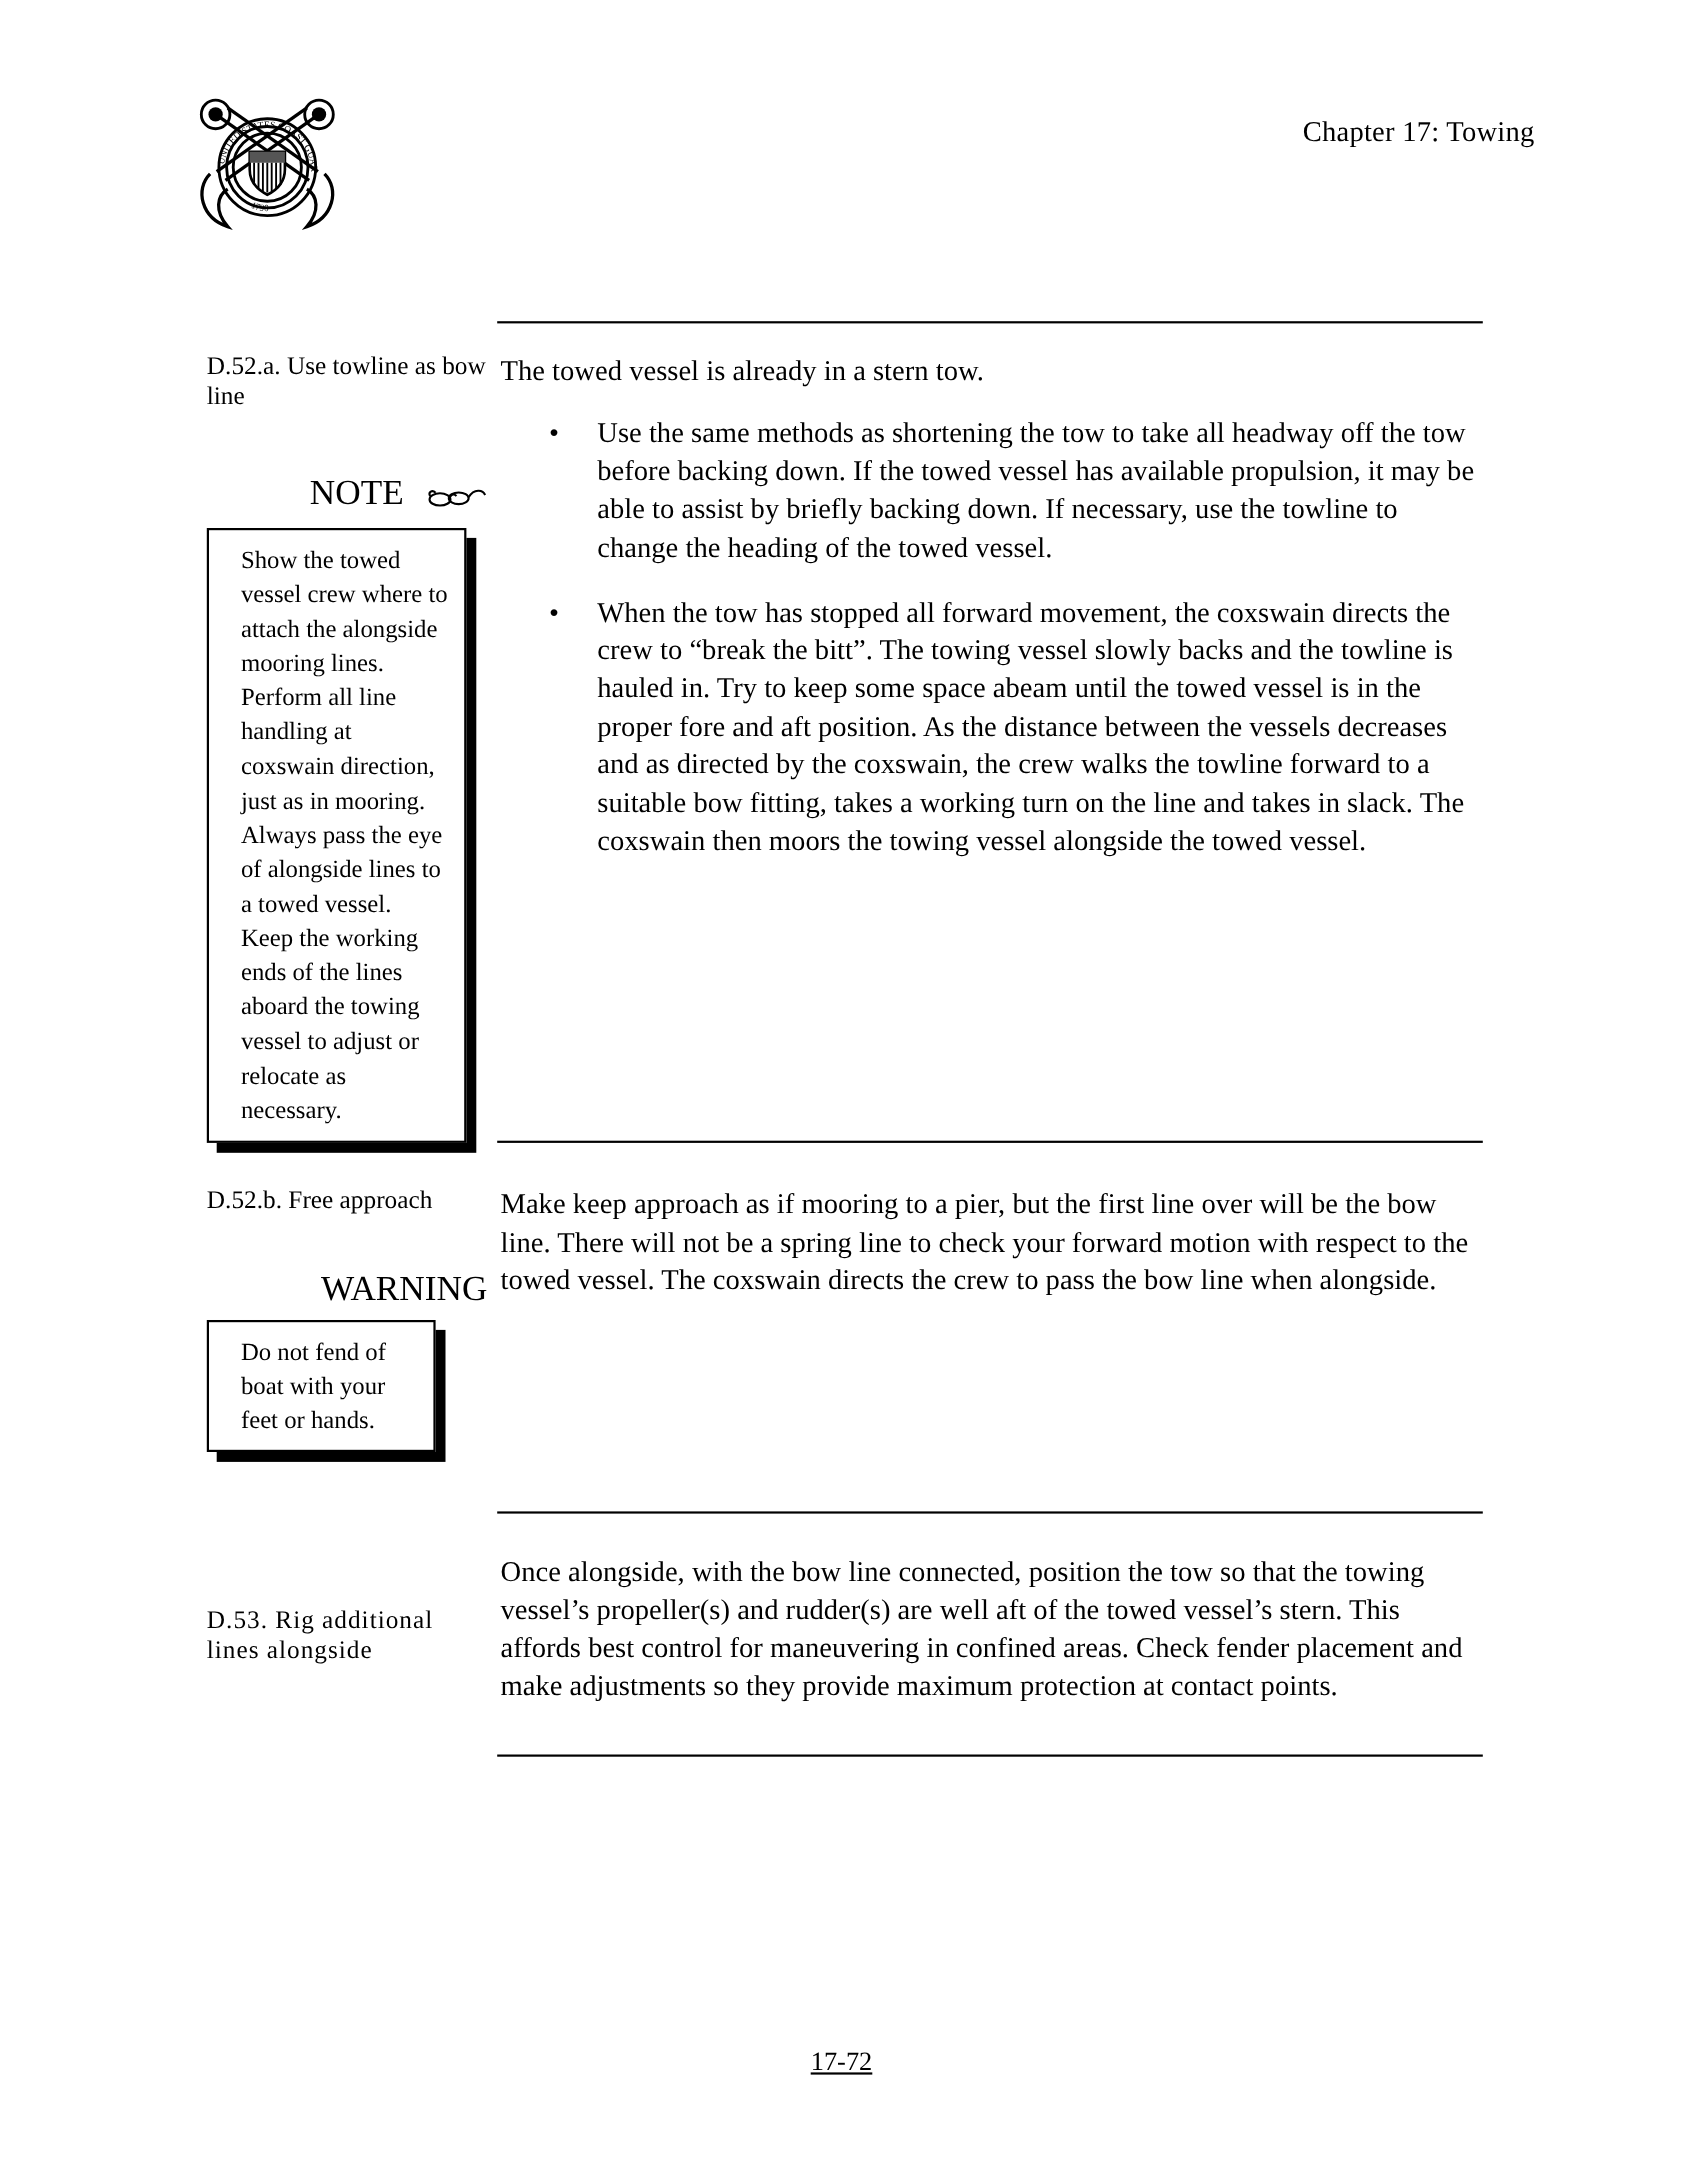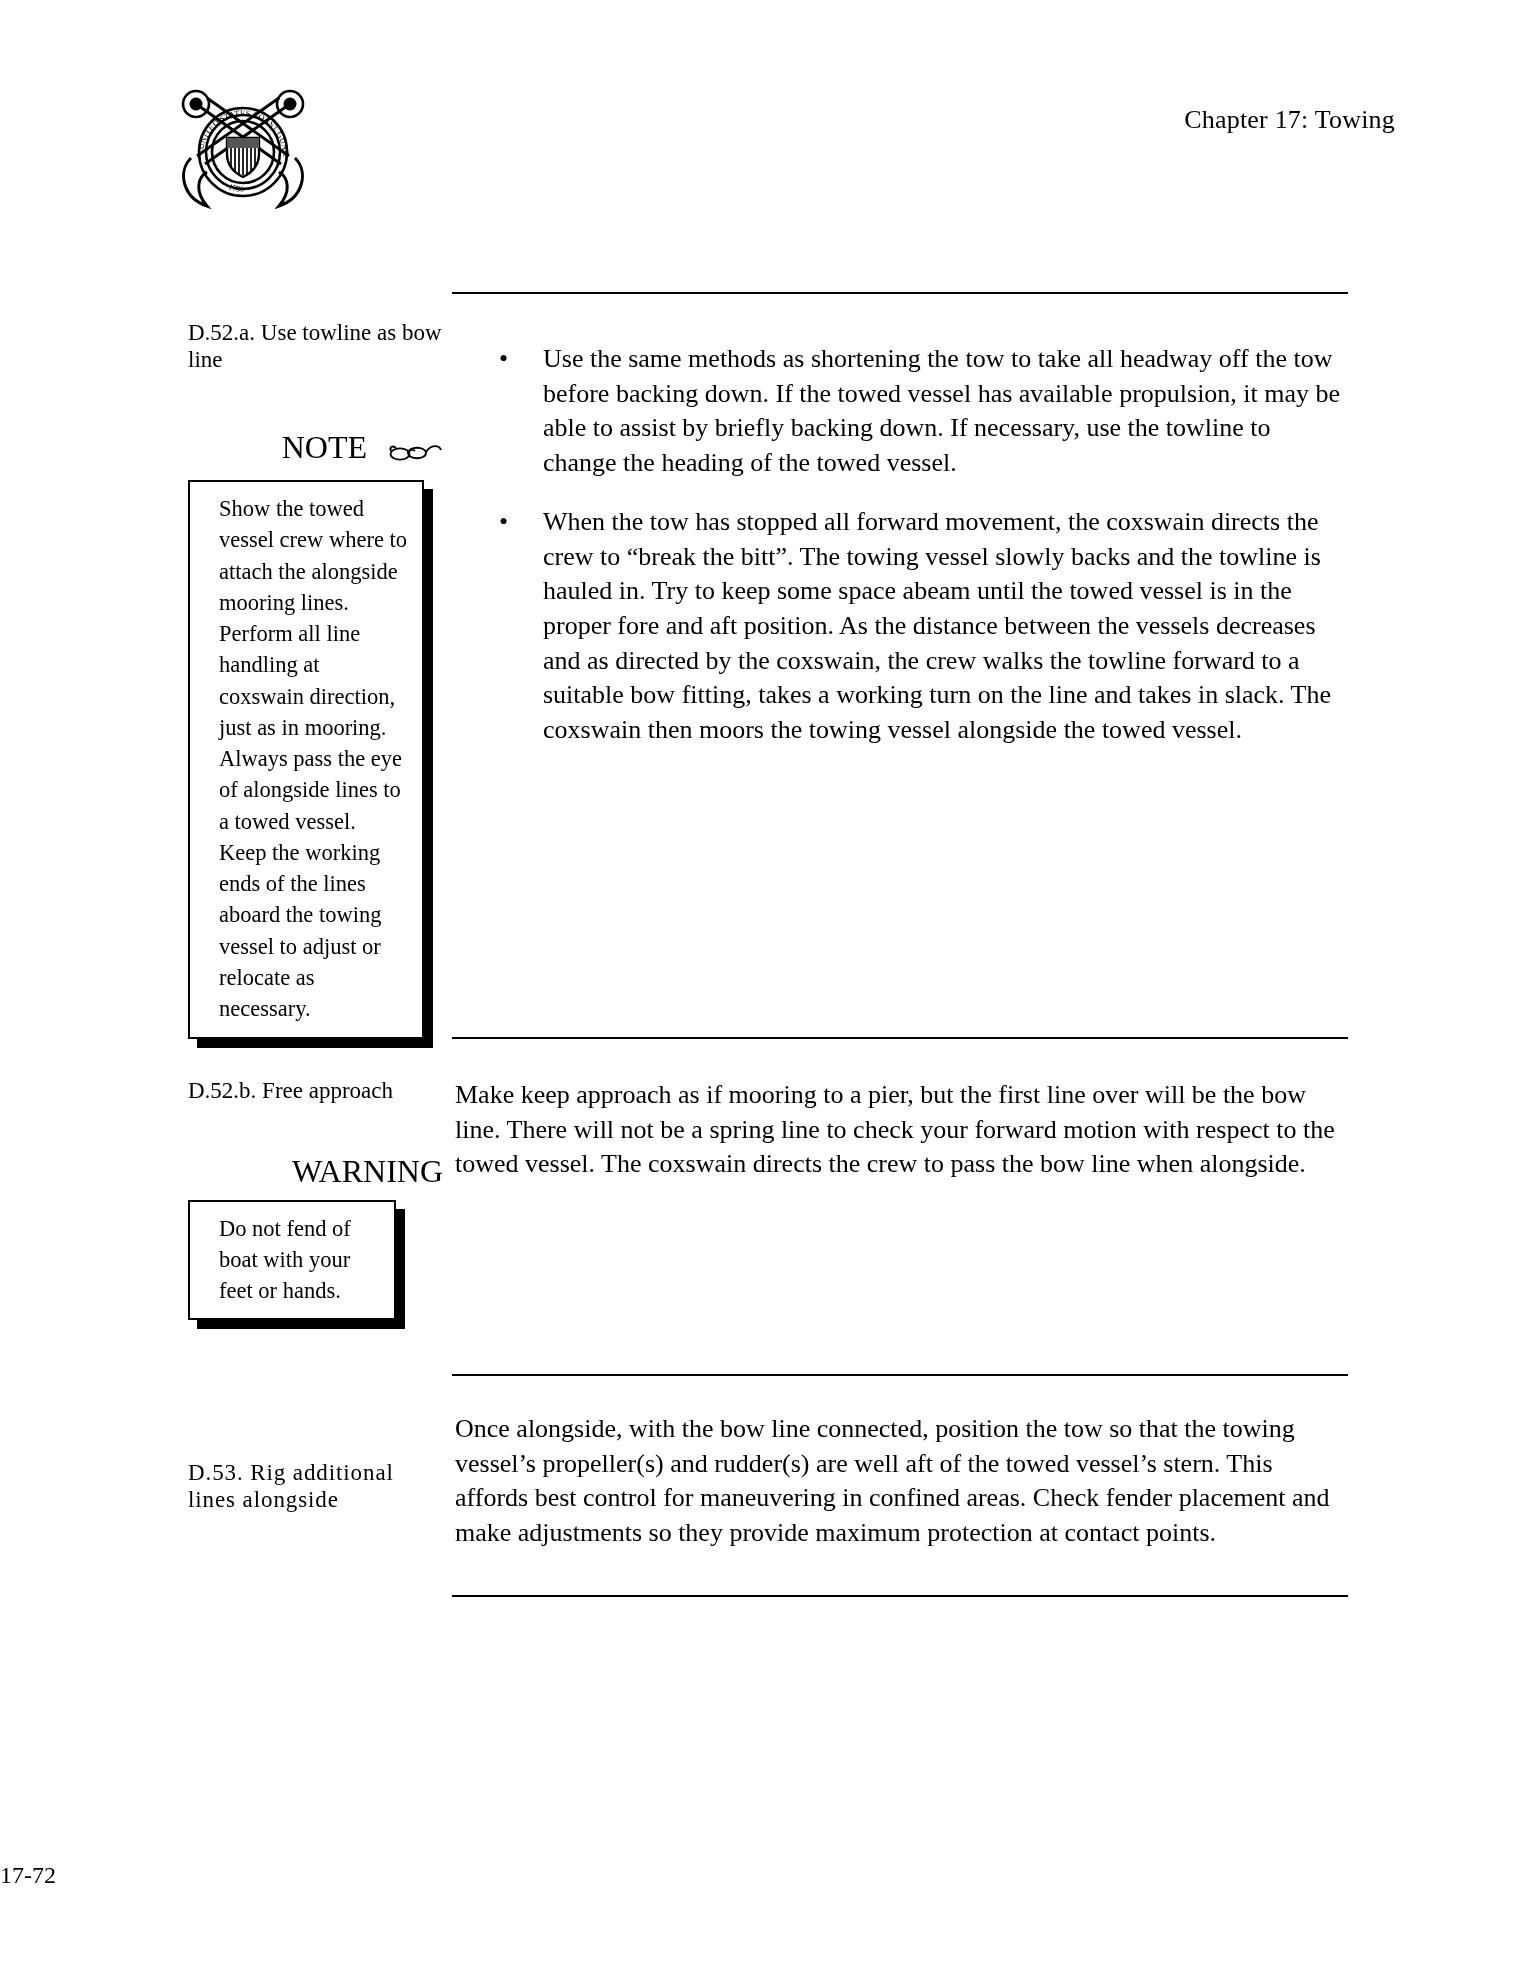--- a/index.html
+++ b/index.html
@@ -128,21 +128,23 @@
     font-size: 22.5px;
     line-height: 1.39;
   }
 
   
   .footer {
     position: absolute;
     left: 0;
     top: 1862px;
     width: 100%;
+    text-align: center;
     font-size: 24px;
+    text-decoration: underline;
   }
 </style>
 </head>
 <body>
 
 <div class="page">
 
   <div class="header">
 
     <div class="seal">
@@ -222,20 +224,21 @@
           </svg>
         </span>
       </div>
 
       <div class="callout-box" style="width:236px;">
         <div class="callout-text">Show the towed vessel crew where to attach the alongside mooring lines. Perform all line handling at coxswain direction, just as in mooring. Always pass the eye of alongside lines to a towed vessel. Keep the working ends of the lines aboard the towing vessel to adjust or relocate as necessary.</div>
       </div>
     </div>
 
     <div class="col-right">
+      <div class="body-text">The towed vessel is already in a stern tow.</div>
 
       <ul class="bullets">
         <li>
           <span class="bullet-dot">•</span>
           <span>Use the same methods as shortening the tow to take all headway off the tow before backing down. If the towed vessel has available propulsion, it may be able to assist by briefly backing down. If necessary, use the towline to change the heading of the towed vessel.</span>
         </li>
         <li>
           <span class="bullet-dot">•</span>
           <span>When the tow has stopped all forward movement, the coxswain directs the crew to “break the bitt”. The towing vessel slowly backs and the towline is hauled in. Try to keep some space abeam until the towed vessel is in the proper fore and aft position. As the distance between the vessels decreases and as directed by the coxswain, the crew walks the towline forward to a suitable bow fitting, takes a working turn on the line and takes in slack. The coxswain then moors the towing vessel alongside the towed vessel.</span>
         </li>

